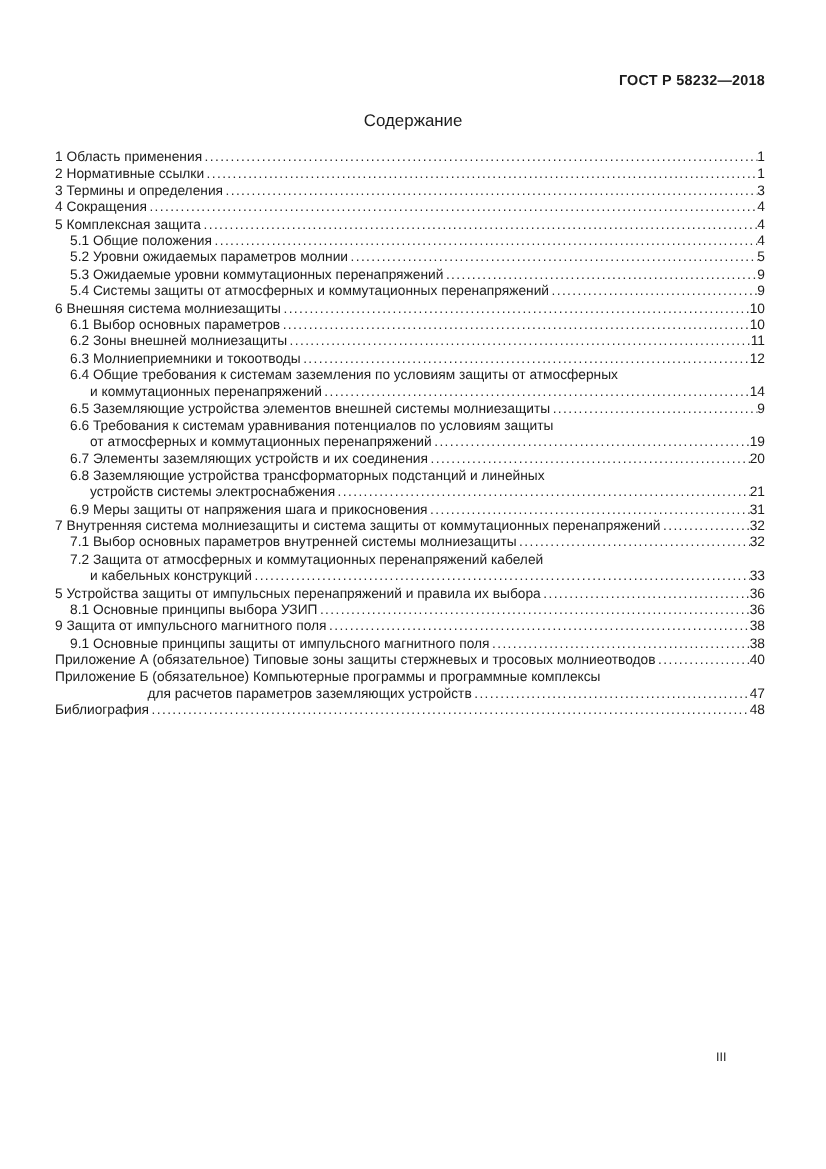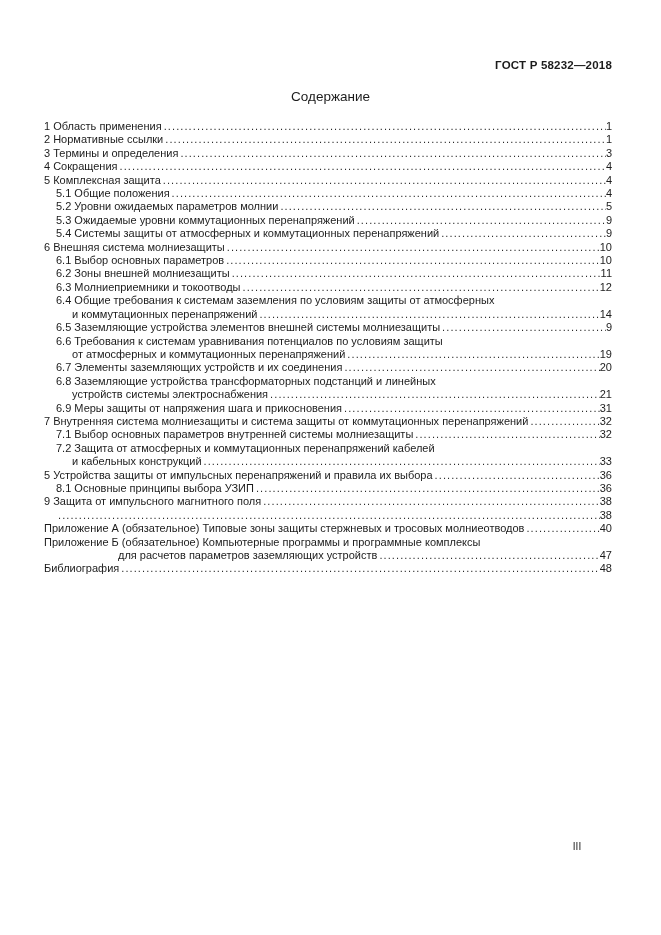--- a/index.html
+++ b/index.html
@@ -220,20 +220,21 @@
         <span class="toc-text">8.1 Основные принципы выбора УЗИП</span>
         <span class="dots"></span>
         <span class="pg">36</span>
       </div>
       <div class="toc-row indent-0">
         <span class="toc-text">9 Защита от импульсного магнитного поля</span>
         <span class="dots"></span>
         <span class="pg">38</span>
       </div>
       <div class="toc-row indent-1">
+        <span class="toc-text">9.1 Основные принципы защиты от импульсного магнитного поля</span>
         <span class="dots"></span>
         <span class="pg">38</span>
       </div>
       <div class="toc-row indent-0">
         <span class="toc-text">Приложение А (обязательное) Типовые зоны защиты стержневых и тросовых молниеотводов</span>
         <span class="dots"></span>
         <span class="pg">40</span>
       </div>
       <div class="toc-row indent-0">
         <span class="toc-text">Приложение Б (обязательное) Компьютерные программы и программные комплексы</span>

